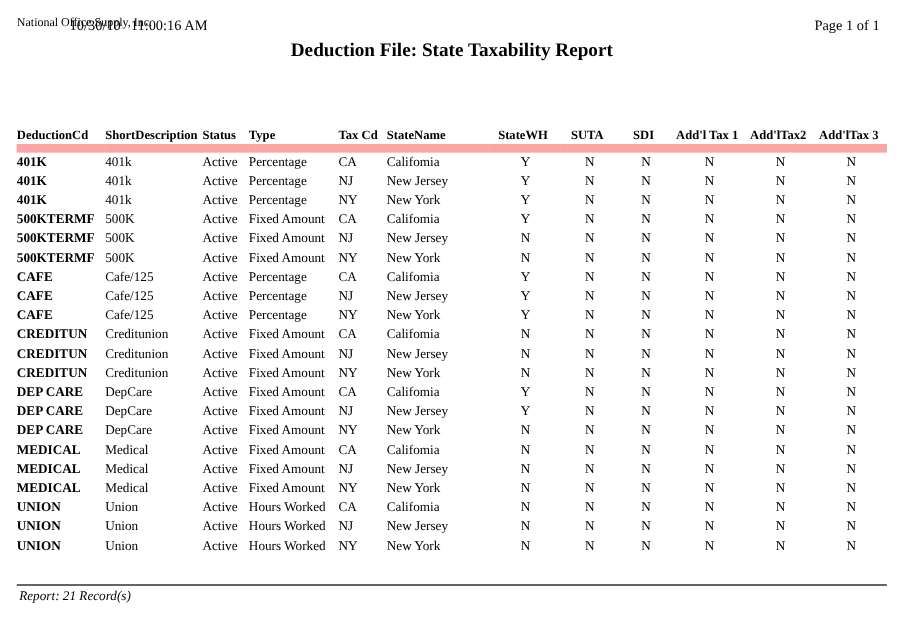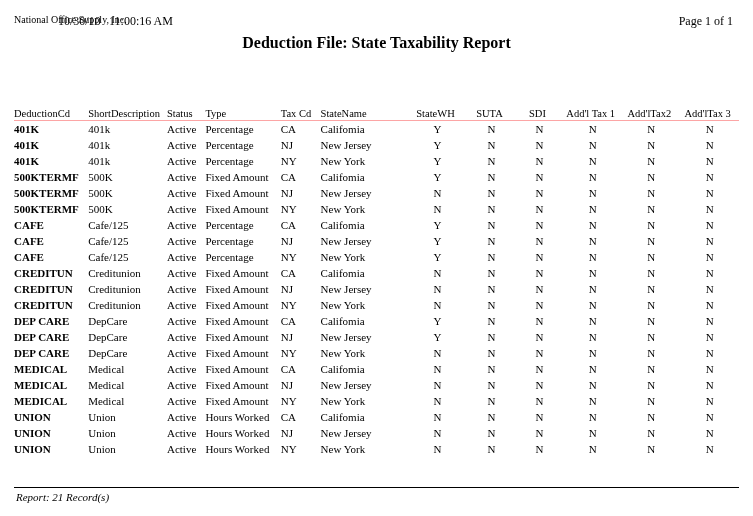--- a/index.html
+++ b/index.html
@@ -98,24 +98,24 @@
   table.report {
     position: absolute;
     left: 14px;
     top: 108px;
     width: 725px;
     border-collapse: collapse;
     font-size: 11px;
   }
   table.report th {
     font-size: 10.5px;
-    font-weight: normal;
+    font-weight: bold;
     text-align: left;
     padding: 0 4px 1px 0;
-    border-bottom: 1px solid #fca5a5;
+    border-bottom: 7px solid #fca5a5;
     white-space: nowrap;
     vertical-align: bottom;
   }
   table.report th.ctr { text-align: center; }
   table.report td {
     padding: 2px 0 2px 0;
     white-space: nowrap;
     vertical-align: top;
     line-height: 12px;
   }

